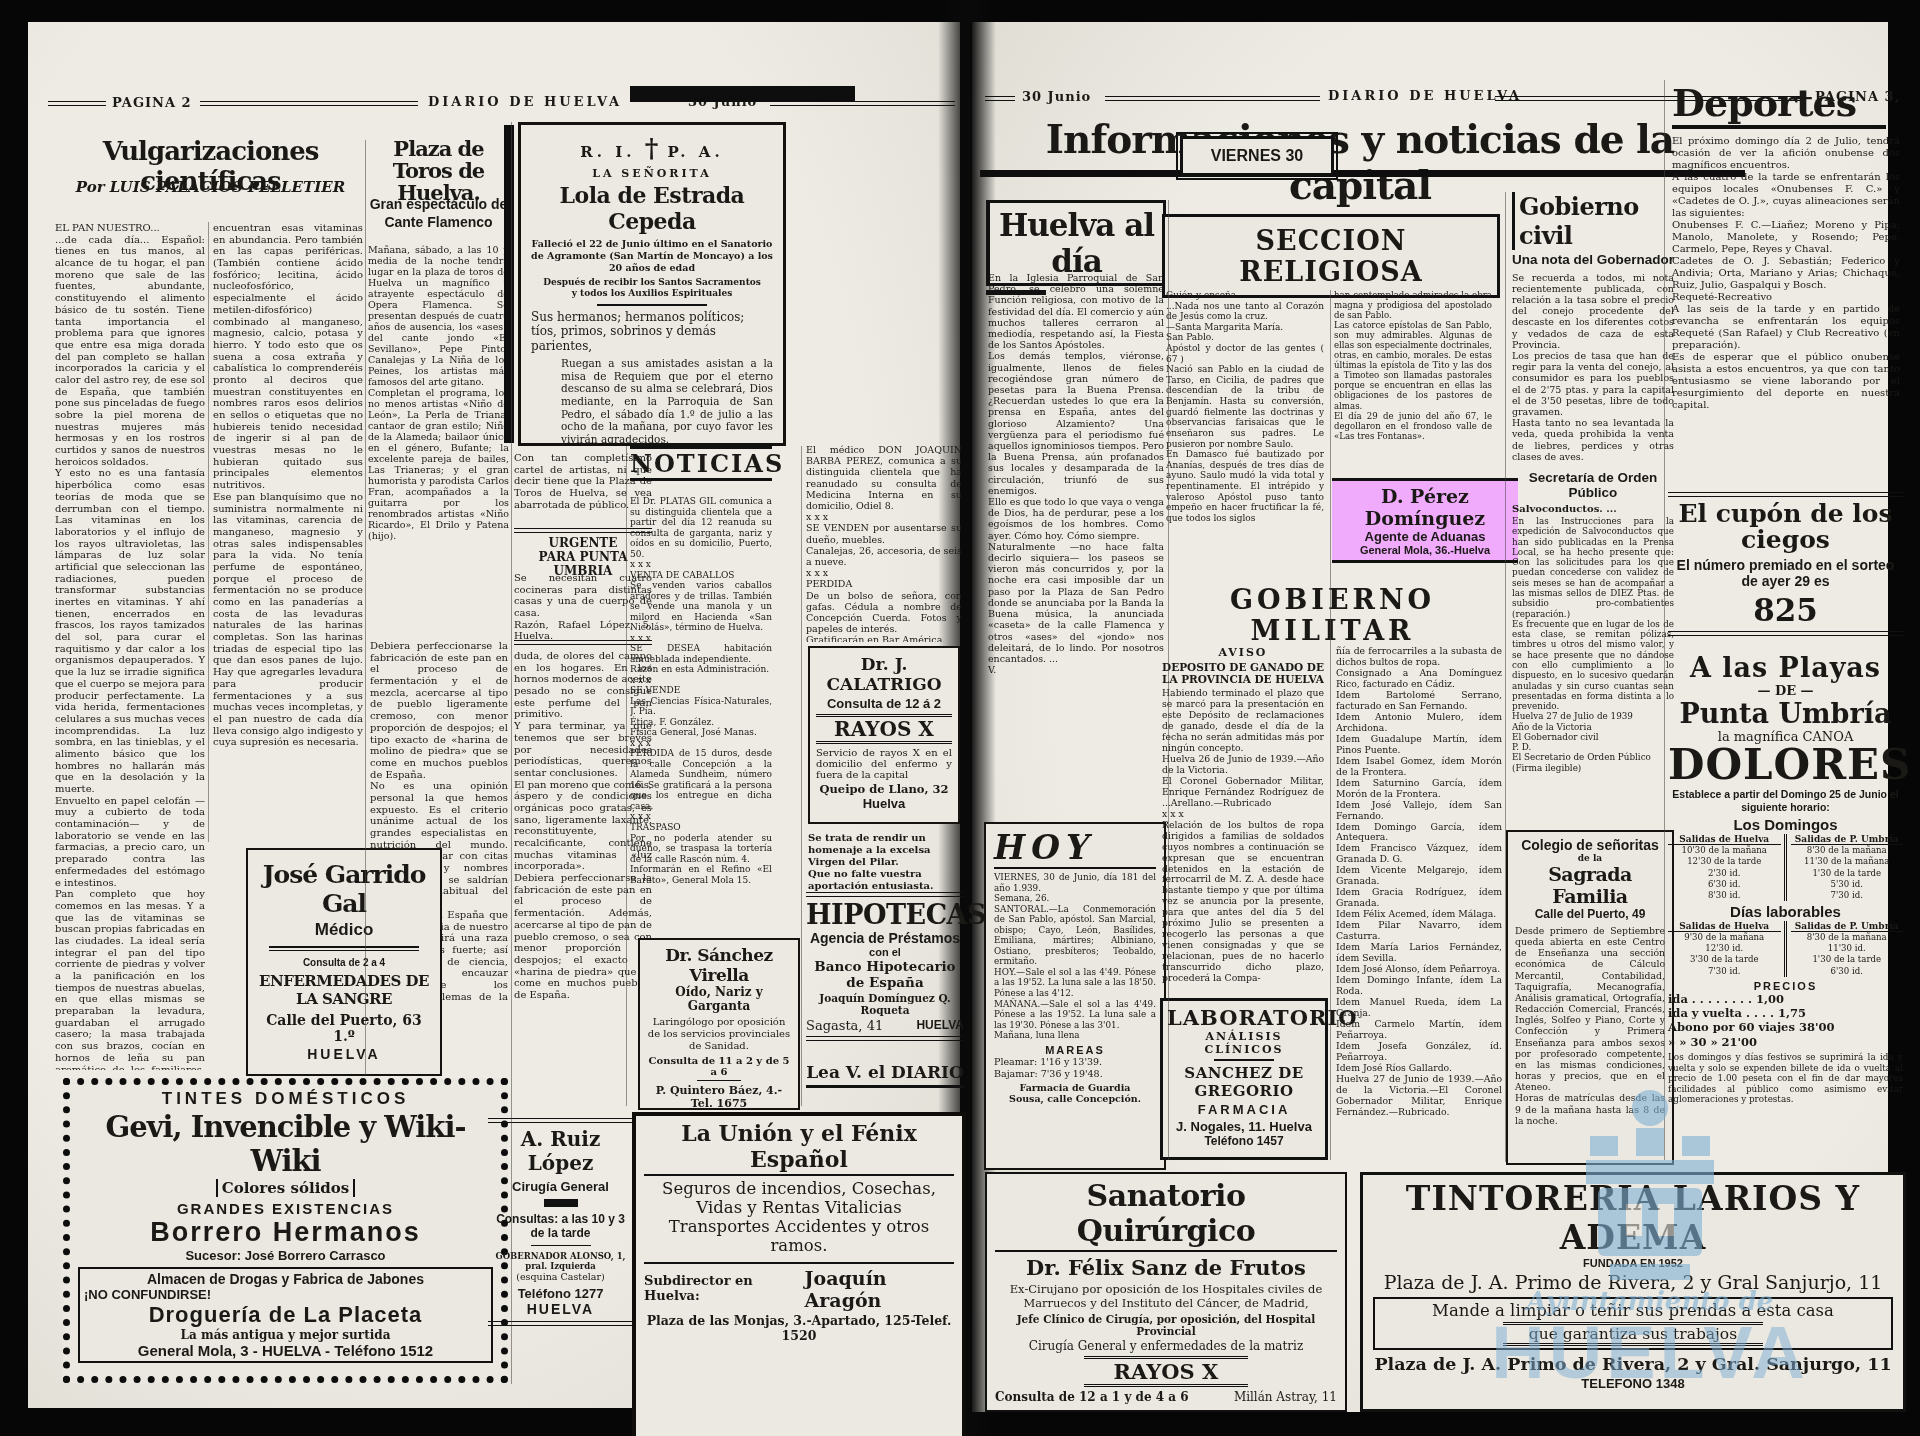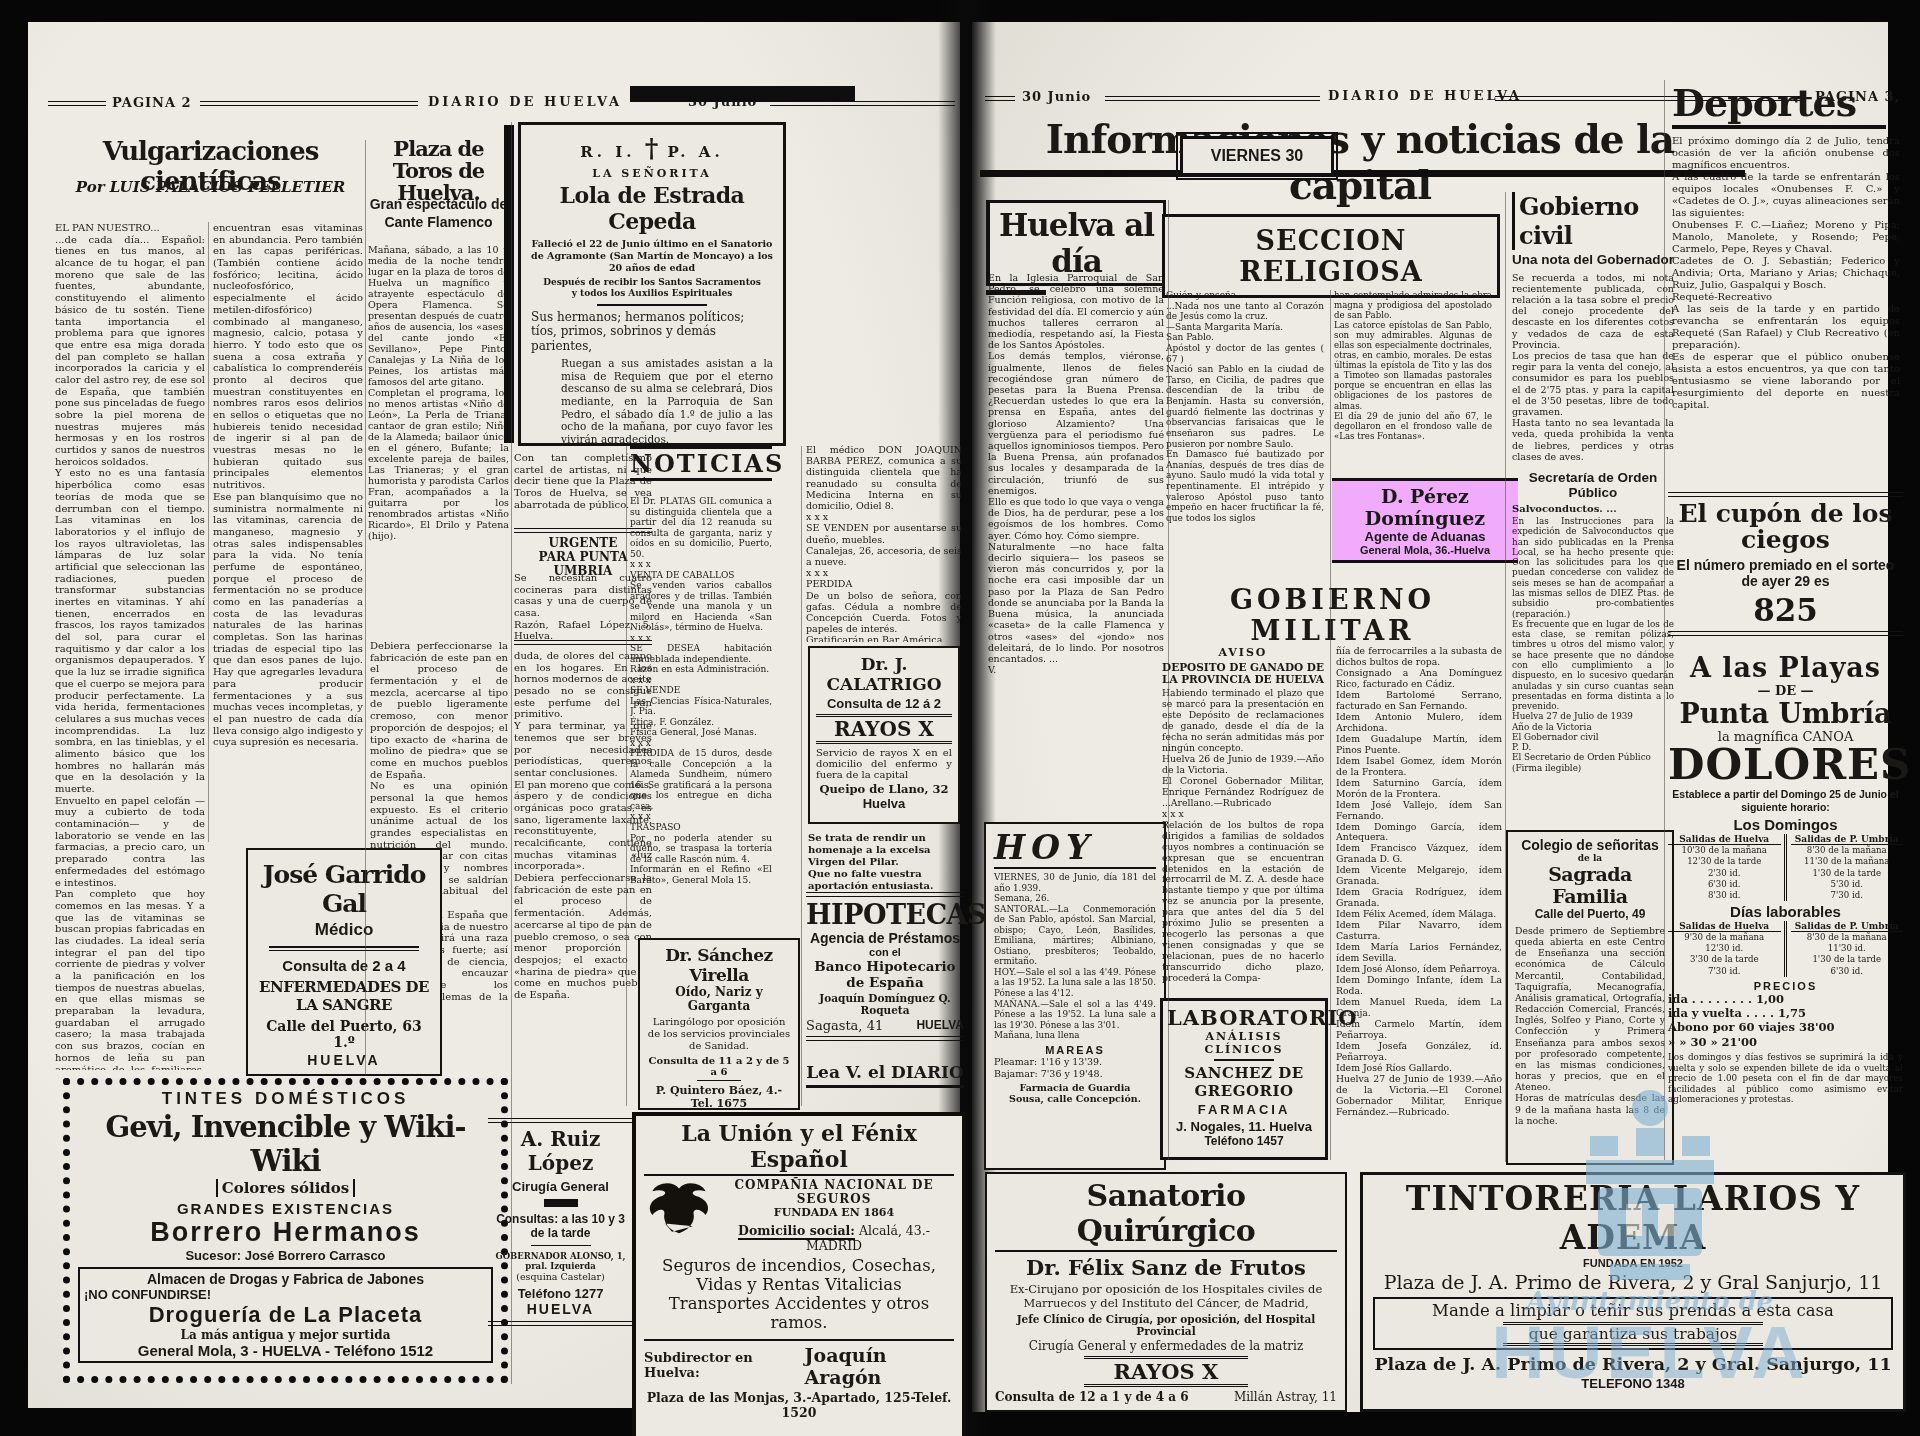--- a/index.html
+++ b/index.html
@@ -89,21 +89,21 @@
   <div class="abs rule2" style="left:514px;top:640px;width:138px;"></div>
   <div class="abs j body-txt" style="left:514px;top:650px;width:138px;height:465px;overflow:hidden;">duda, de olores del campo en los hogares. En los hornos modernos de aceite pesado no se consigue este perfume del pan primitivo.
 Y para terminar, ya que tenemos que ser breves por necesidades periodísticas, queremos sentar conclusiones.
 El pan moreno que coméis, áspero y de condiciones orgánicas poco gratas, es sano, ligeramente laxante, reconstituyente, recalcificante, contiene muchas vitaminas «luz incorporada».
 Debiera perfeccionarse la fabricación de este pan en el proceso de fermentación. Además, acercarse al tipo de pan de pueblo cremoso, o sea con menor proporción de despojos; el exacto de «harina de piedra» que se come en muchos pueblos de España.</div>
 
   <div class="abs boxed c" style="left:246px;top:848px;width:196px;height:228px;background:#ece9e2;padding:10px 8px;box-sizing:border-box;">
     <div class="b" style="font-size:25px;letter-spacing:-1px;">José Garrido Gal</div>
     <div class="b sans" style="font-size:17px;margin-top:2px;">Médico</div>
     <div style="width:150px;margin:6px auto;border-top:2px solid #111;border-bottom:1px solid #111;height:2px;"></div>
-    <div class="b sans" style="font-size:15px;">Consulta de 2 a 4</div>
+    <div class="b sans" style="font-size:10px;">Consulta de 2 a 4</div>
     <div class="b" style="font-size:15px;margin-top:4px;letter-spacing:-0.5px;">ENFERMEDADES DE LA SANGRE</div>
     <div class="b" style="font-size:14px;margin-top:4px;">Calle del Puerto, 63 1.º</div>
     <div class="b sans" style="font-size:14px;letter-spacing:3px;margin-top:2px;">HUELVA</div>
   </div>
 
   <div class="abs" style="left:63px;top:1078px;width:445px;height:305px;border:7px dotted #0d0d0d;background:#ebe8e1;padding:4px 8px;box-sizing:border-box;text-align:center;">
     <div class="b sans" style="font-size:17px;letter-spacing:4px;">TINTES DOMÉSTICOS</div>
     <div class="b" style="font-size:29px;letter-spacing:-1px;margin-top:1px;">Gevi, Invencible y Wiki-Wiki</div>
     <div class="b" style="font-size:15px;border:2px solid #111;border-top:none;border-bottom:none;display:inline-block;padding:0 4px;">Colores sólidos</div>
     <div class="b sans" style="font-size:15px;letter-spacing:2px;margin-top:3px;">GRANDES EXISTENCIAS</div>
@@ -193,35 +193,20 @@
       <span style="font-size:13px;">Sagasta, 41</span>
       <span class="b sans" style="font-size:12px;">HUELVA</span>
     </div>
     <div class="rule2" style="margin-top:3px;"></div>
   </div>
 
   <div class="abs c b" style="left:806px;top:1062px;width:158px;font-size:17px;border-bottom:3px solid #111;padding-bottom:3px;">Lea V. el DIARIO</div>
 
   <div class="abs" style="left:632px;top:1112px;width:334px;height:349px;border:4px solid #0f0d0a;background:#ece9e2;padding:4px 8px;box-sizing:border-box;">
     <div class="c b" style="font-size:22px;border-bottom:2px solid #111;padding-bottom:2px;">La Unión y el Fénix Español</div>
-    <div style="display:flex;margin-top:2px;">
-      <span style="flex:0 0 70px;">
-        <svg width="70" height="60" viewBox="0 0 100 80">
-            <path d="M50 12 C40 0 18 4 12 16 C28 12 36 18 26 23 C10 27 4 40 12 50 C18 41 31 39 29 49 C27 60 36 72 50 76 C64 72 73 60 71 49 C69 39 82 41 88 50 C96 40 90 27 74 23 C64 18 72 12 88 16 C82 4 60 0 50 12 Z M30 62 L70 66 L40 74 Z" fill="#14110d"></path>
-          </svg>
-      </span>
-      <span style="flex:1;text-align:center;">
-        <div class="b" style="font-size:12px;letter-spacing:1px;">COMPAÑIA NACIONAL DE SEGUROS</div>
-        <div class="b" style="font-size:11px;">FUNDADA EN 1864</div>
-        <div style="font-size:12.5px;margin-top:4px;">
-          <span class="b" style="border-bottom:2px solid #111;">Domicilio social:</span>
-          <span>Alcalá, 43.-MADRID</span>
-        </div>
-      </span>
-    </div>
     <div class="c" style="font-size:16.5px;line-height:1.15;margin-top:4px;">Seguros de incendios, Cosechas, Vidas y Rentas Vitalicias Transportes Accidentes y otros ramos.</div>
     <div style="display:flex;align-items:baseline;justify-content:center;gap:8px;border-top:2px solid #111;margin-top:6px;padding-top:3px;">
       <span class="b" style="font-size:13px;">Subdirector en Huelva:</span>
       <span class="b" style="font-size:19px;">Joaquín Aragón</span>
     </div>
     <div class="c b" style="font-size:12.5px;margin-top:2px;">Plaza de las Monjas, 3.-Apartado, 125-Telef. 1520</div>
   </div>
 
   <div class="vrule" style="left:208px;top:222px;height:620px;"></div>
   <div class="vrule" style="left:365px;top:140px;height:935px;"></div>

